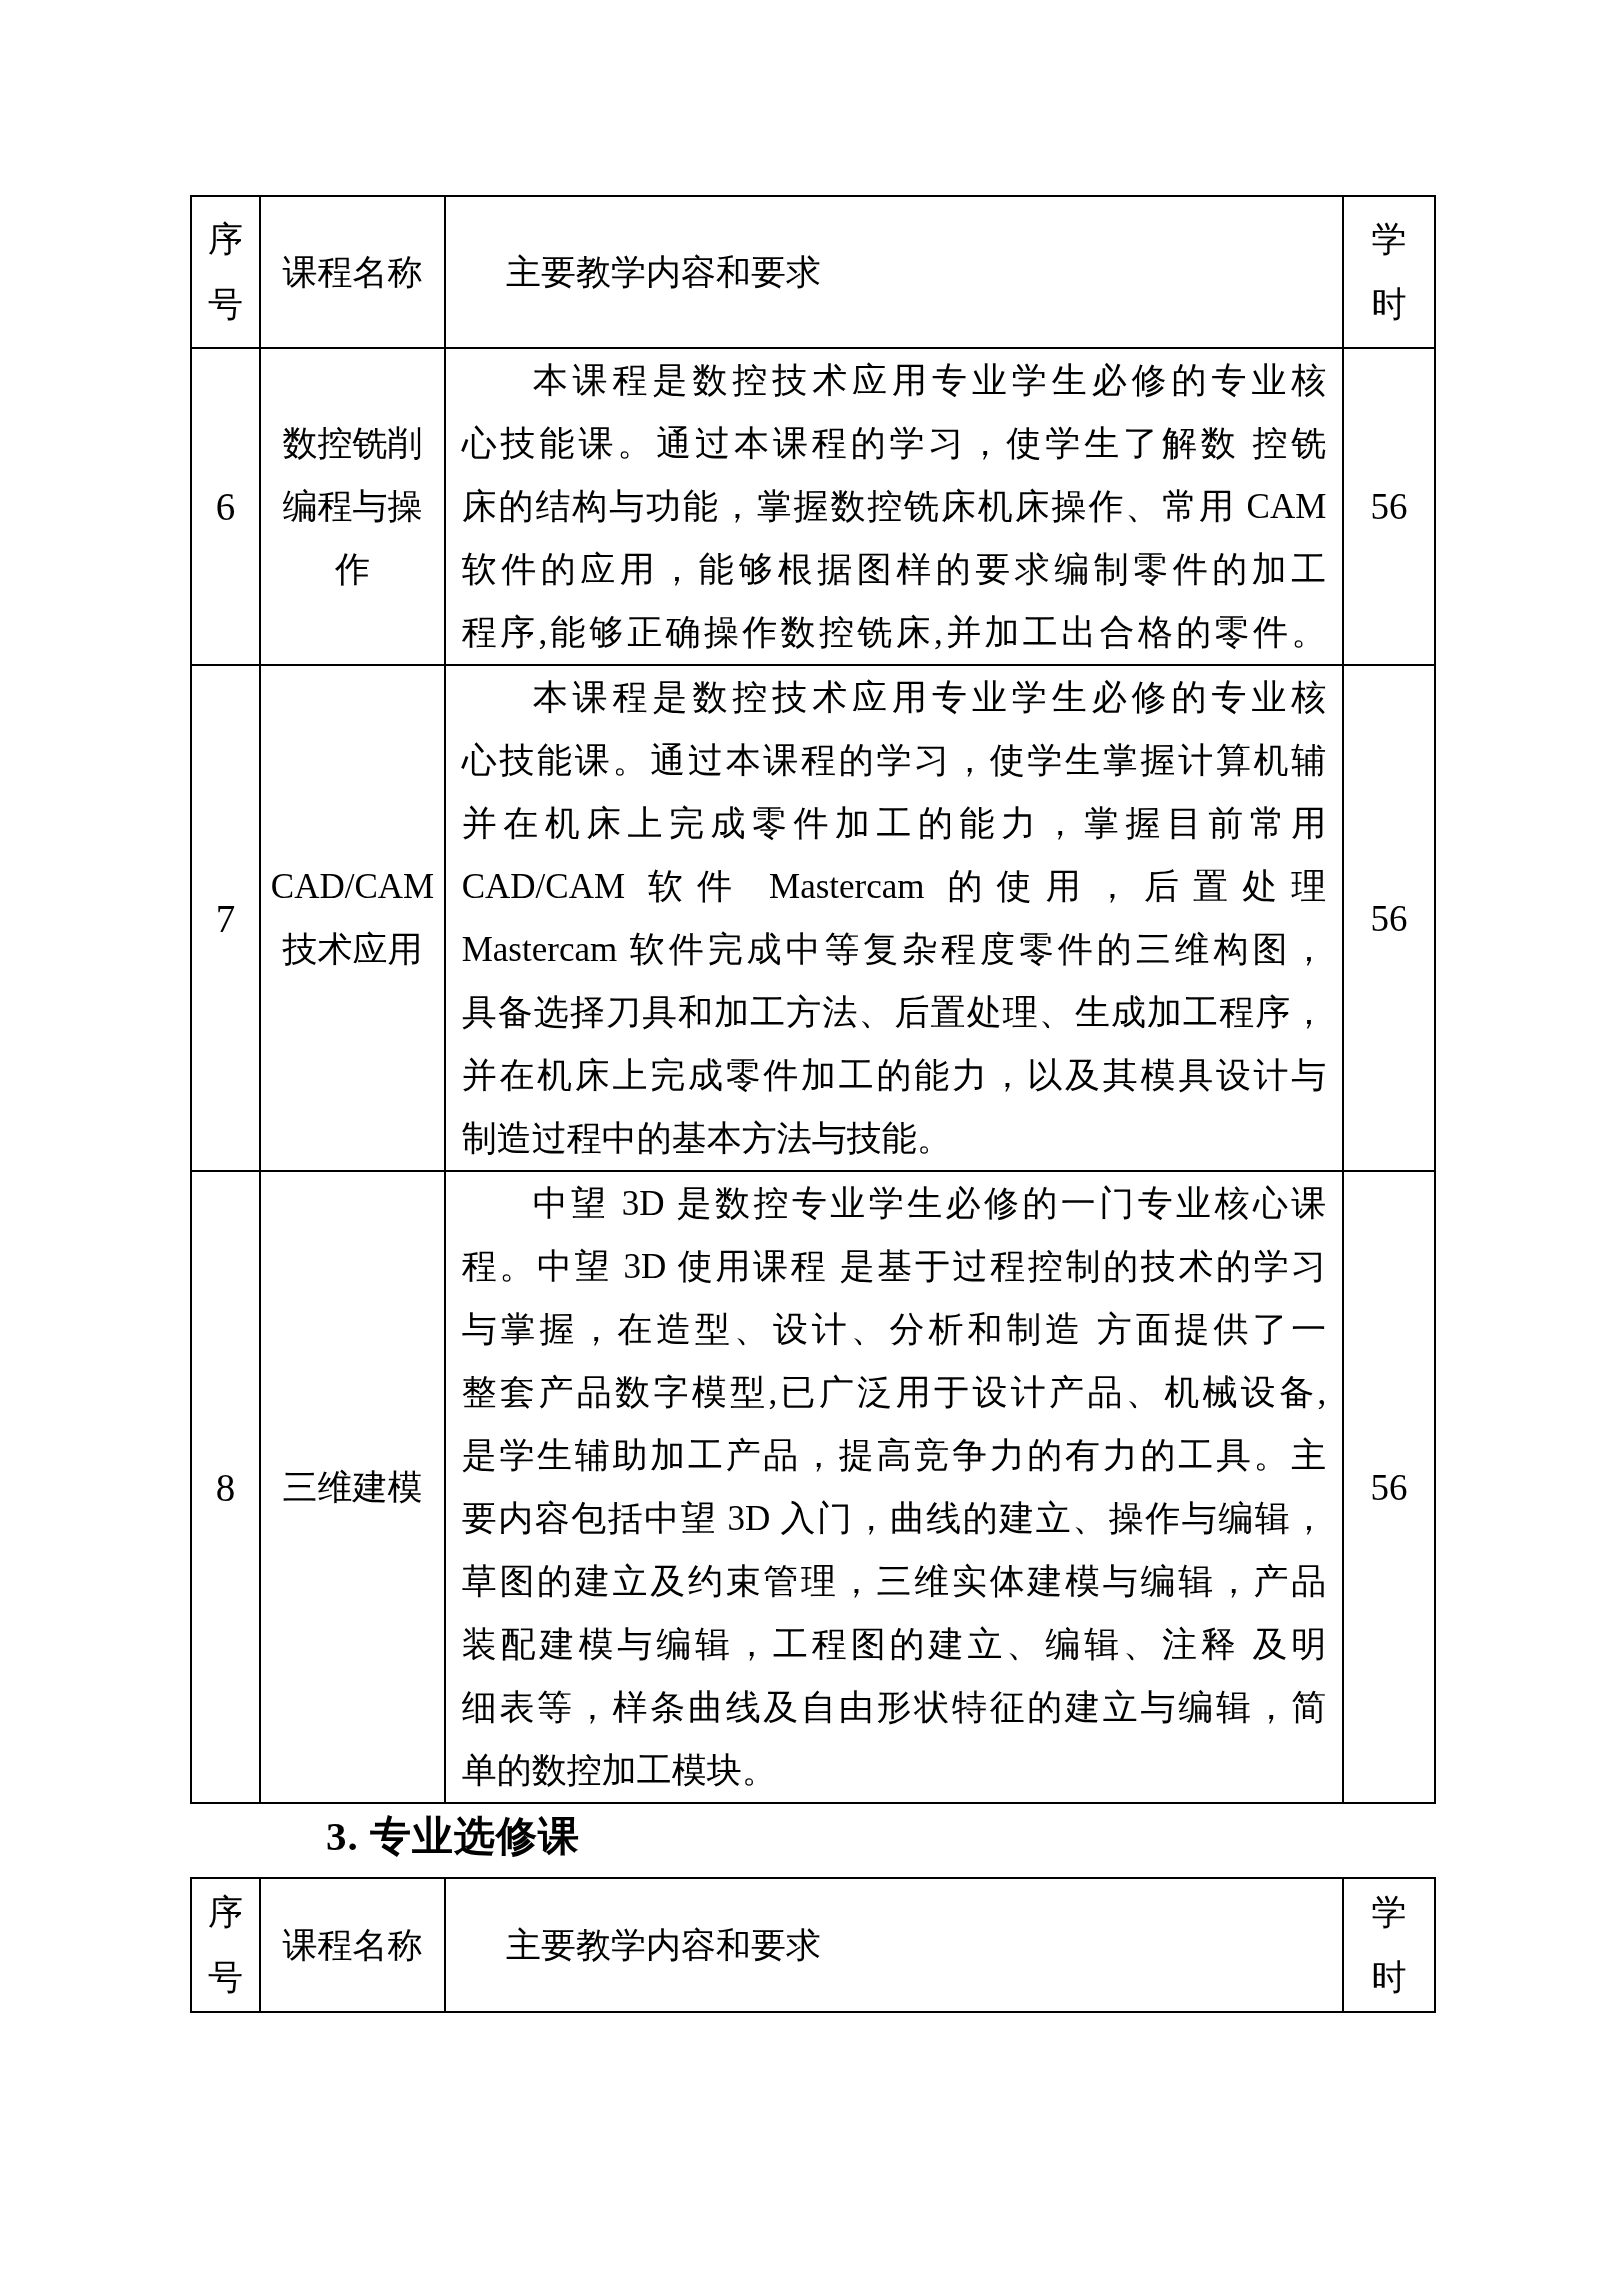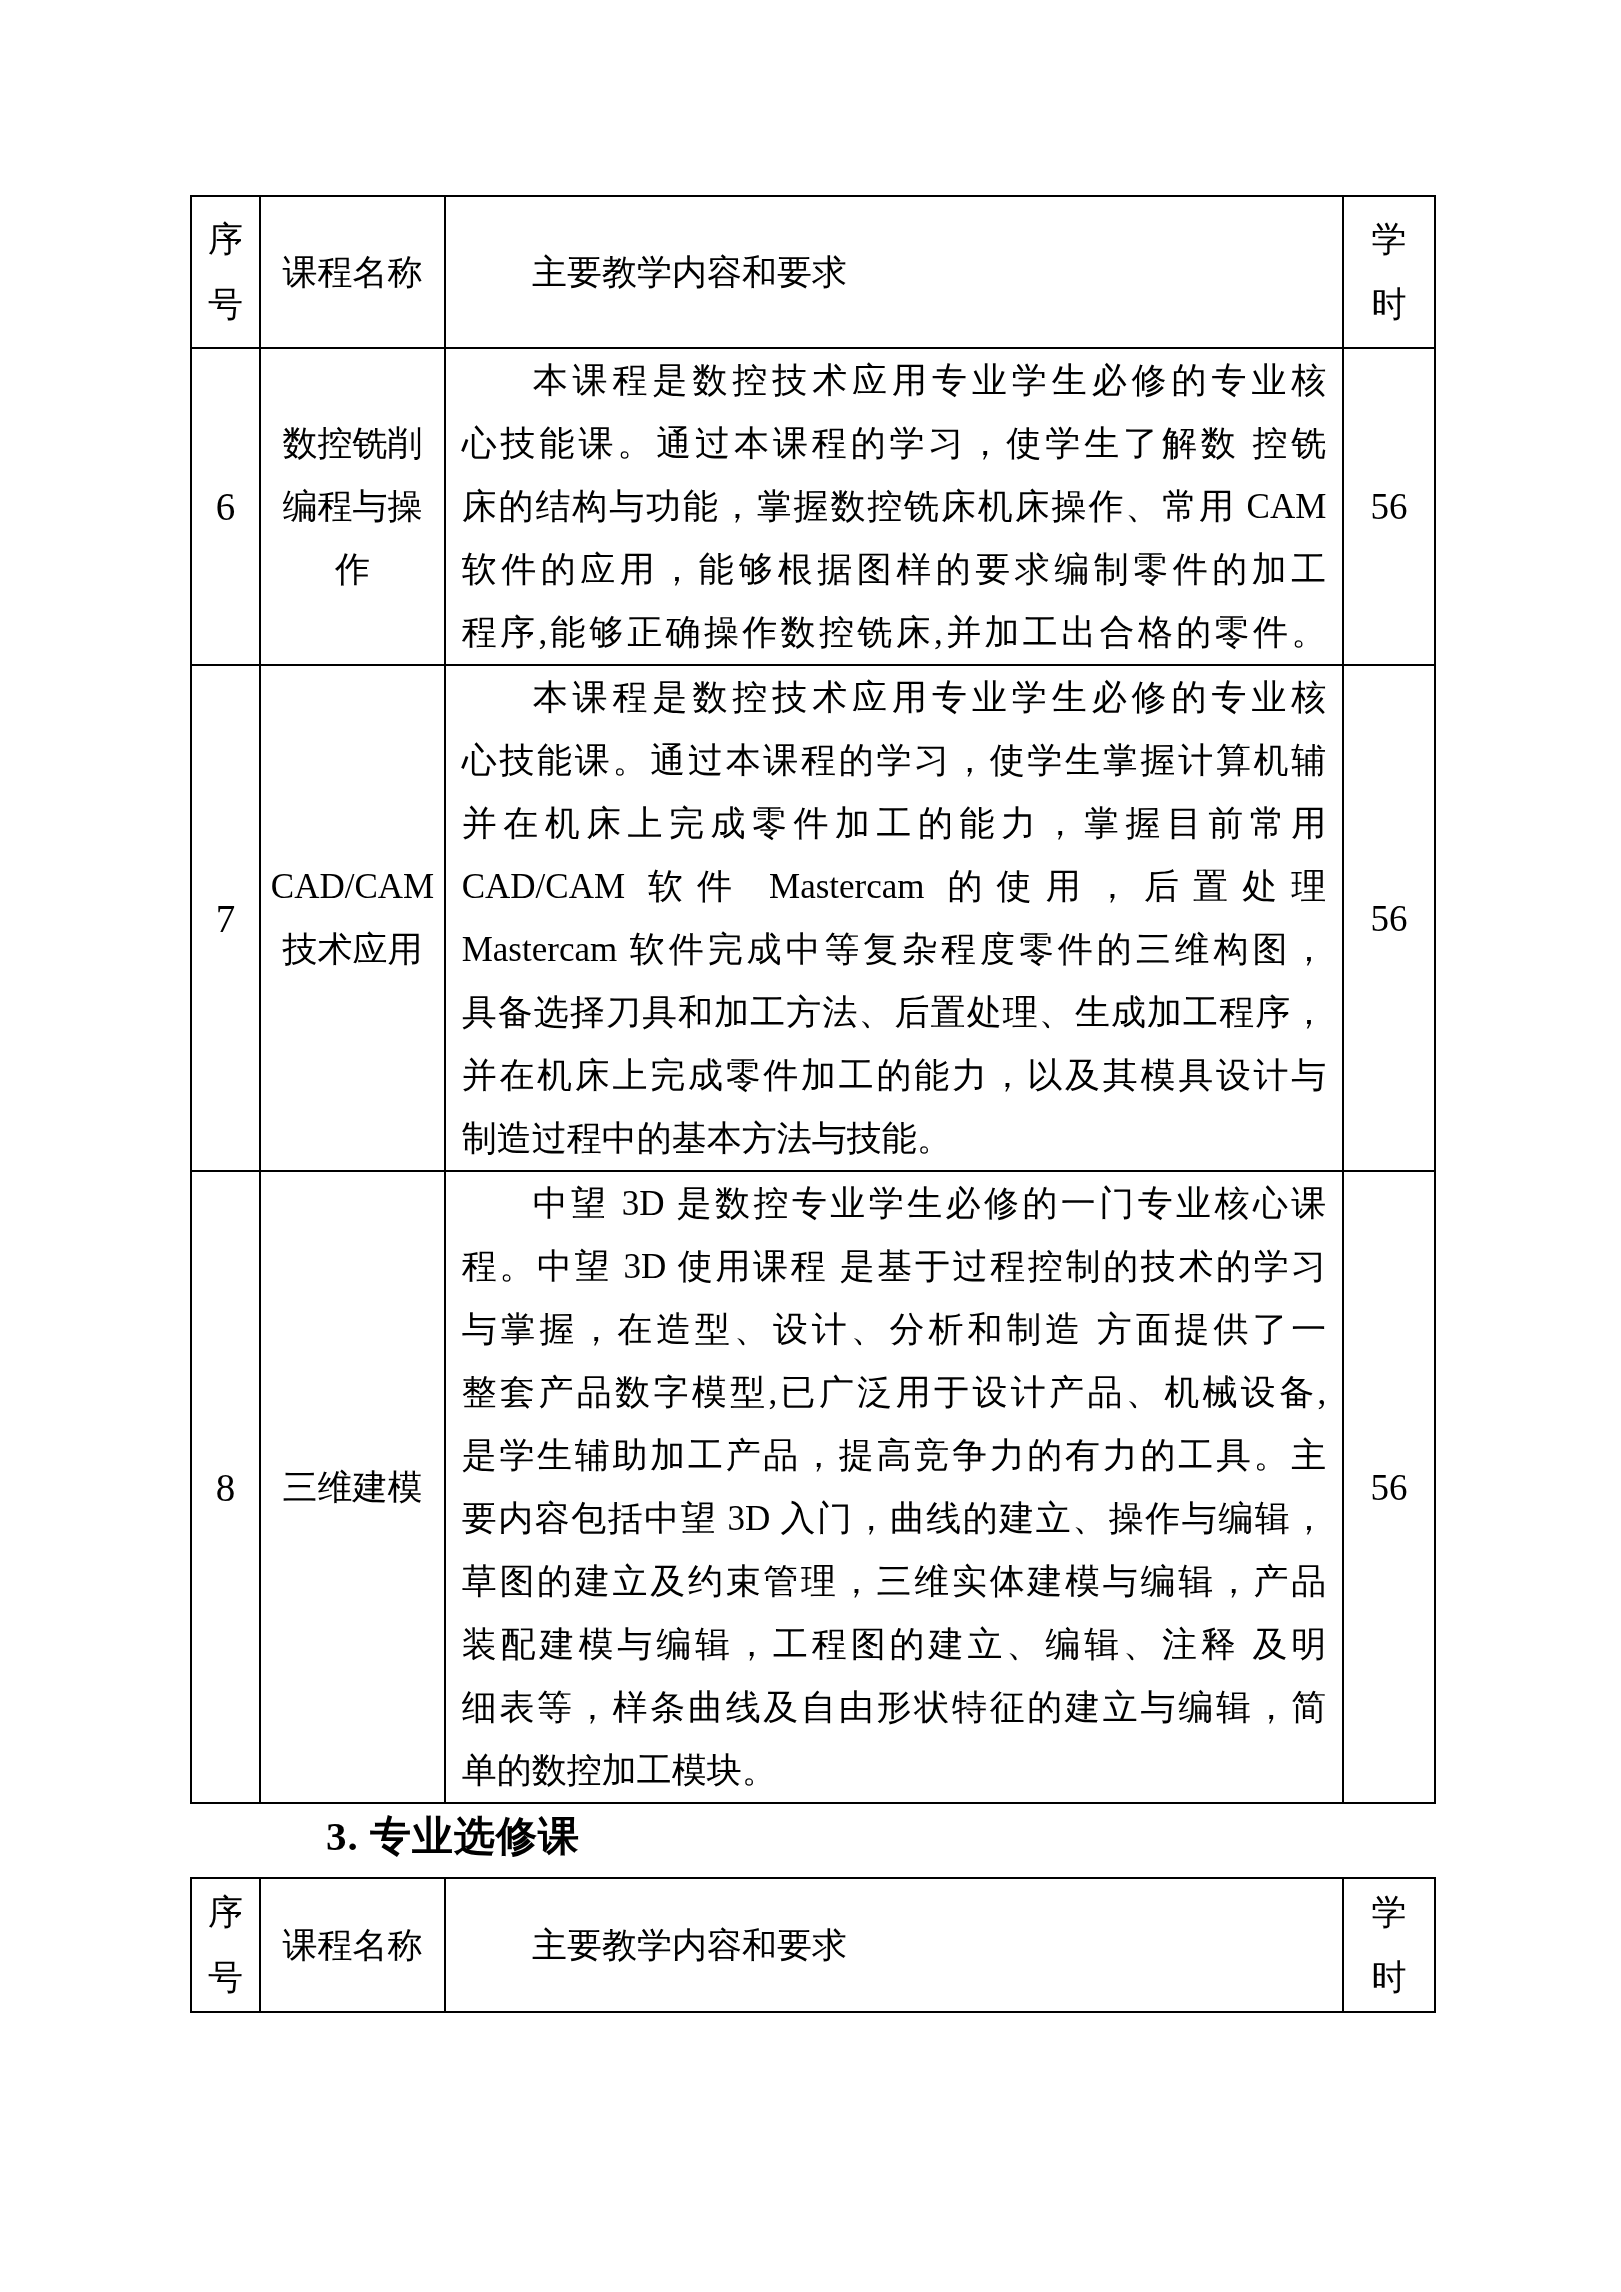--- a/index.html
+++ b/index.html
@@ -15,21 +15,21 @@
   }
   #table1 { top:195px; }
   #table2 { top:1877px; }
   .ctable td { border:2px solid #000; vertical-align:middle; }
   
   .hrow td { font-size:35px; }
   #table1 .hrow td { height:152px; }
   #table2 .hrow td { height:134px; }
   .seq-hcell, .hours-hcell { text-align:center; line-height:65px; }
   .name-hcell { text-align:center;margin-top:35px; }
-  .content-hcell { text-align:left; padding-left:86px; }
+  .content-hcell { text-align:left; padding-left:60px; }
   
   .no-cell   { text-align:center; font-size:39px; }
   .name-cell { text-align:center; font-size:35px; line-height:63px;border-radius:11px; }
   .content-cell { font-size:35px; line-height:63px; padding:0 15.7px; vertical-align:middle; }
   .hours-cell { text-align:center; font-size:37px; }
   
   .ln { text-align:justify; text-align-last:justify; }
   .ln.first { text-indent:71px; }
   .ln.end { text-align:left; text-align-last:left; }
   .nline { text-align:center; }

